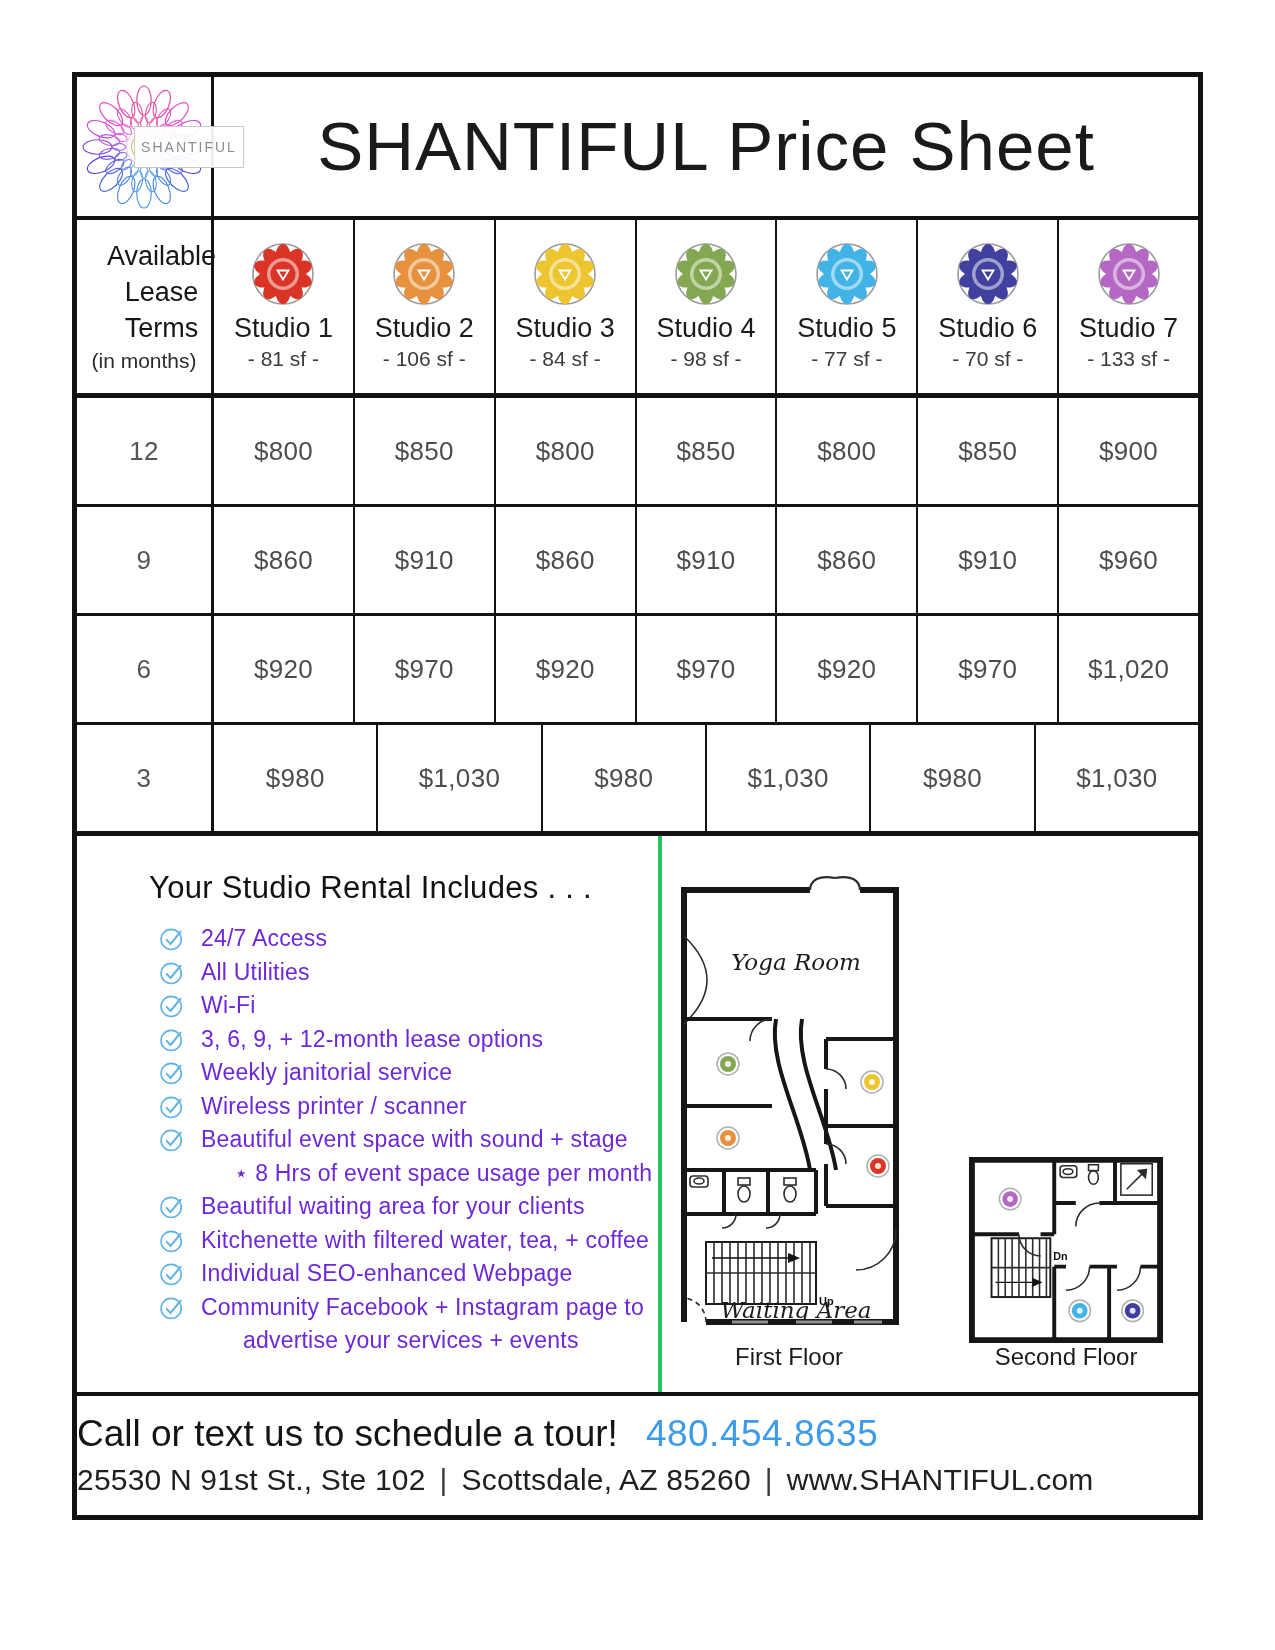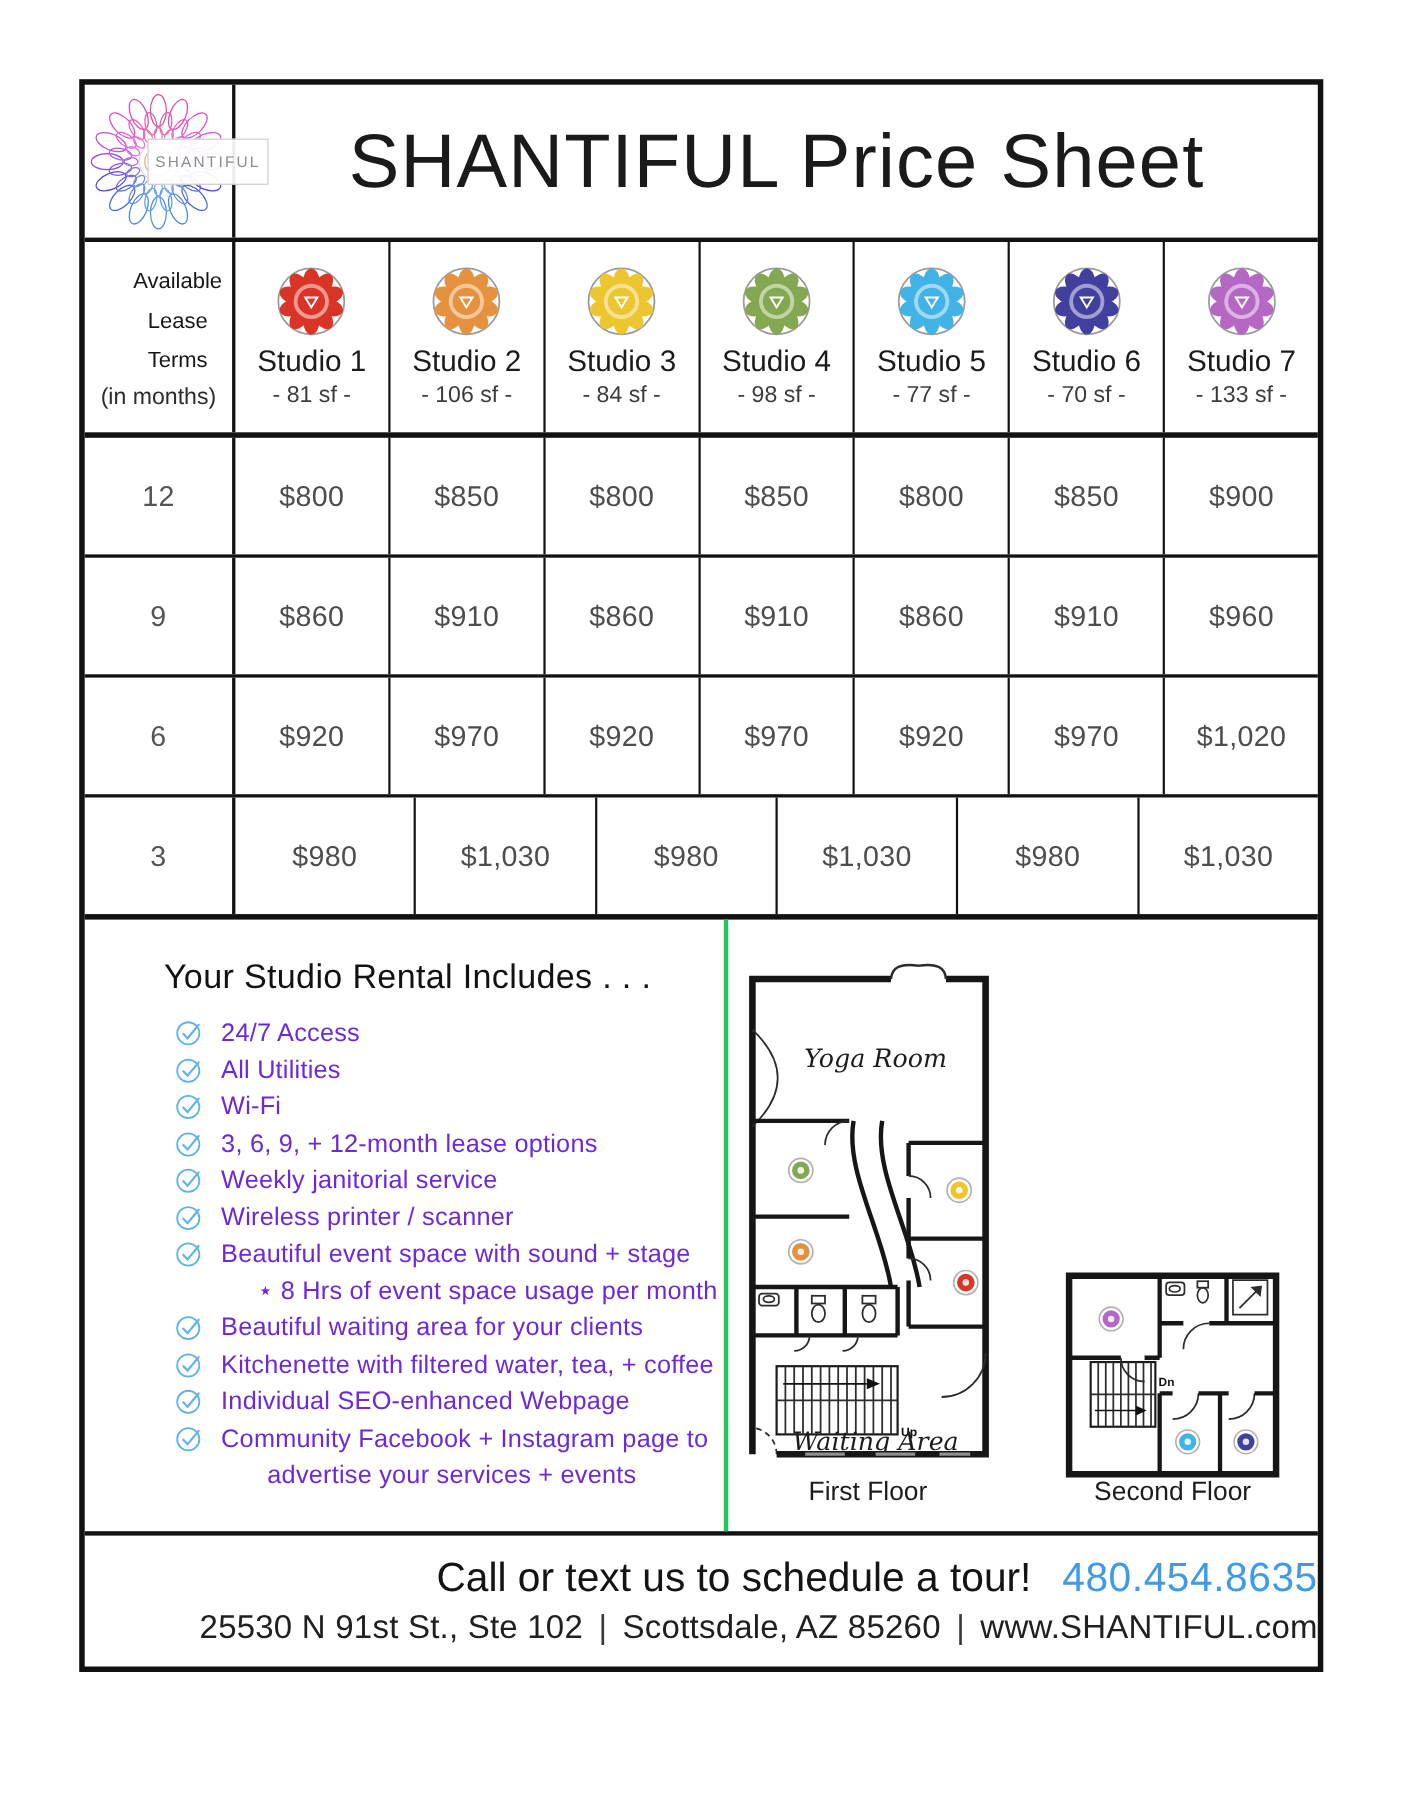--- a/index.html
+++ b/index.html
@@ -17,21 +17,21 @@
   .logo-label{position:absolute;left:50%;top:50%;transform:translate(-50%,-50%);
     background:rgba(255,255,255,.93);border:1px solid #c8c8c8;padding:12px 6px;
     font-size:14px;letter-spacing:2px;color:#8d8d8d;white-space:nowrap;margin-left:45px;}
   .title-cell{flex:1;display:flex;align-items:center;justify-content:center;
     font-size:69px;font-weight:200;color:#1a1a1a;letter-spacing:1px;}
 
   
   .hdr-row{display:flex;height:173px;border-bottom:5px solid #121212;}
   .lease-cell{width:134px;border-right:3px solid #121212;display:flex;flex-direction:column;
     align-items:center;justify-content:center;text-align:center;}
-  .lease-cell .big{font-size:20px;color:#161616;line-height:36px;margin-left:35px;}
+  .lease-cell .big{font-size:27px;color:#161616;line-height:36px;margin-left:35px;}
   .lease-cell .small{font-size:21px;color:#2c2c2c;font-weight:300;line-height:30px;}
   .scol{flex:1;border-right:2px solid #121212;display:flex;flex-direction:column;
     align-items:center;justify-content:center;}
   .scol:last-child{border-right:none;}
   svg.chakra{width:64px;height:64px;margin-bottom:7px;}
   .sname{font-size:27px;color:#1b1b1b;}
   .ssize{font-size:21px;color:#3c3c3c;font-weight:300;margin-top:3px;}
 
   
   .prow{display:flex;height:106px;border-bottom:3px solid #121212;}
@@ -54,21 +54,21 @@
 
   .plans-cell{flex:1;position:relative;}
   svg.fplan{position:absolute;}
   #fp1{left:14px;top:38px;width:226px;height:462px;}
   #fp2{left:306px;top:316px;width:196px;height:196px;}
   .fp-caption{position:absolute;font-size:24px;color:#1c1c1c;}
   #cap1{left:14px;top:507px;width:226px;text-align:center;}
   #cap2{left:306px;top:507px;width:196px;text-align:center;}
 
   
-  .footer{height:119px;display:flex;flex-direction:column;align-items:flex-end;justify-content:center;}
+  .footer{height:119px;display:flex;flex-direction:column;align-items:flex-start;justify-content:center;}
   .cta-line{font-size:37px;color:#141414;line-height:48px;}
   .cta-line .phone{color:#3d9be9;margin-left:28px;letter-spacing:.5px;}
   .addr-line{font-size:30px;font-weight:300;color:#202020;letter-spacing:.2px;line-height:44px;}
   .addr-line .sep{margin:0 14px;color:#3a3a3a;font-weight:200;}
 
   
   .wall{fill:none;stroke:#161616;stroke-width:6;}
   .iwall{fill:none;stroke:#161616;stroke-width:4;}
   .thin{fill:none;stroke:#2c2c2c;stroke-width:1.6;}
   .thin2{fill:none;stroke:#2c2c2c;stroke-width:2.2;}

